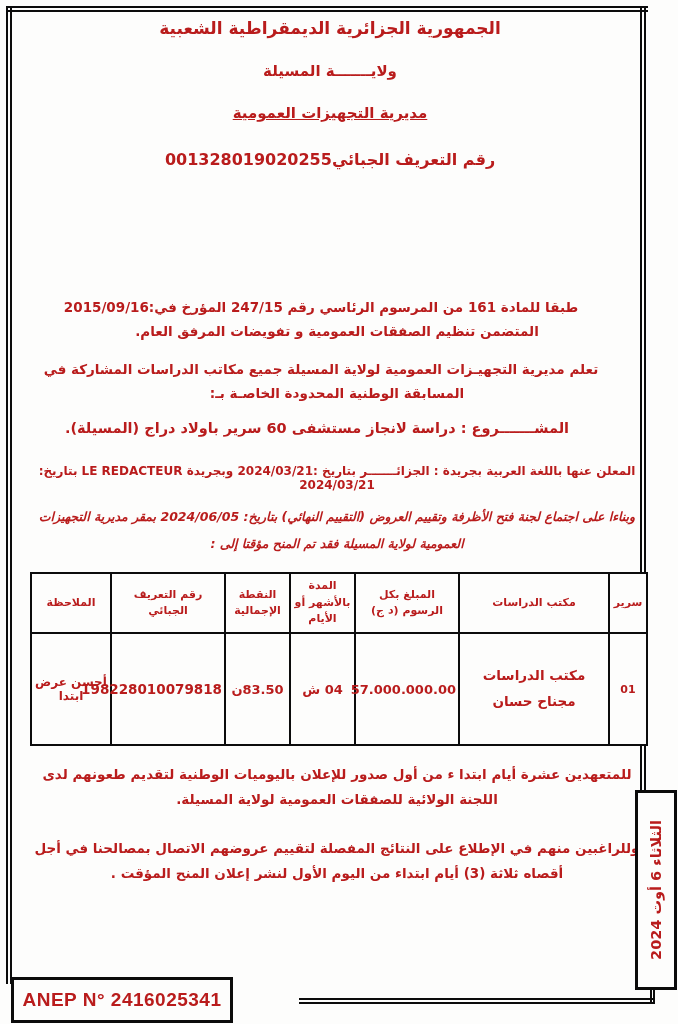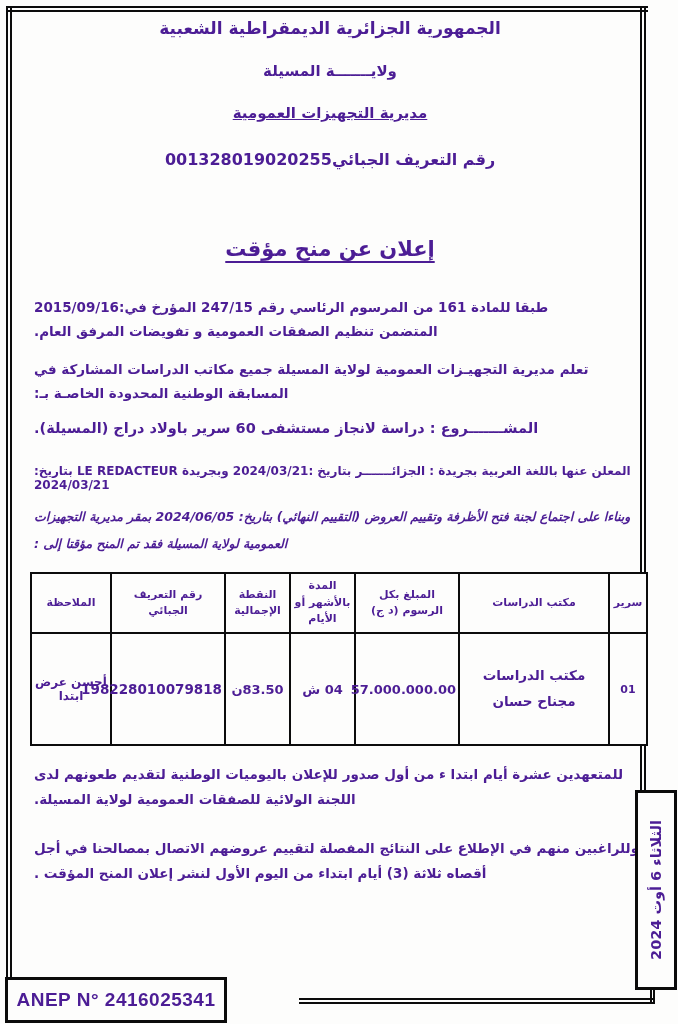--- a/index.html
+++ b/index.html
@@ -1,30 +1,30 @@
 <!DOCTYPE html>
 <html lang="ar"><head>
 <meta charset="utf-8">
 <style>
   html,body{margin:0;padding:0;}
   body{width:678px;height:1024px;background:#e9e9e9;font-family:"DejaVu Sans",sans-serif;}
-  .page{position:relative;width:678px;height:1024px;background:#fdfdfc;overflow:hidden;color:#4c1d95;}
+  .page{position:relative;width:678px;height:1024px;background:#fdfdfc;overflow:hidden;color:#b91c1c;}
 
   
   .b-top{position:absolute;left:6px;top:6px;width:642px;height:0;border-top:6px double #0b0b0b;}
   .b-left{position:absolute;left:6px;top:6px;width:0;height:978px;border-left:6px double #0b0b0b;}
   .b-right{position:absolute;left:640px;top:6px;width:0;height:786px;border-right:6px double #0b0b0b;}
   .b-right2{position:absolute;left:650px;top:982px;width:0;height:22px;border-left:5px double #0b0b0b;}
   .footer-line{position:absolute;left:299px;top:998px;width:356px;height:0;border-top:6px double #0b0b0b;}
 
   .c{text-align:center;}
   .bold{font-weight:bold;}
   .abs{position:absolute;}
   .hdr{left:20px;width:620px;direction:rtl;}
-  .para{left:34px;width:606px;direction:rtl;text-align:left;font-weight:bold;}
+  .para{left:34px;width:606px;direction:rtl;text-align:center;font-weight:bold;}
 
   .republic{top:18px;font-size:17px;}
   .wilaya{top:62px;font-size:15px;}
   .directorate{top:104px;font-size:15px;text-decoration:underline;}
   .taxline{top:150px;font-size:16px;}
   .doc-title{top:237px;font-size:21px;text-decoration:underline;text-underline-offset:5px;}
 
   .p-decree{top:296px;font-size:13.5px;line-height:1.75;text-indent:32px;}
   .p-inform{top:358px;font-size:13.5px;line-height:1.75;text-indent:32px;}
   .p-project{top:420px;font-size:14.5px;text-indent:40px;}
@@ -40,21 +40,21 @@
   table.award th{height:54px;font-size:11px;line-height:1.5;}
   table.award td{height:106px;}
   .cell-num{font-size:11px;}
   .cell-office{font-size:13.5px;white-space:pre-line;line-height:1.9;}
   .cell-amount{font-size:13px;}
   .cell-dur,.cell-score{font-size:13px;}
   .cell-tax{font-size:13.5px;margin-left:36px;}
   .cell-note{font-size:12px;}
 
   
-  .anep-box{left:5px;top:977px;width:216px;height:40px;border:3px solid #0b0b0b;background:#fdfdfc;display:flex;align-items:center;justify-content:center;font-family:"Liberation Sans","DejaVu Sans",sans-serif;font-weight:bold;font-size:19px;letter-spacing:.5px;}
+  .anep-box{left:11px;top:977px;width:216px;height:40px;border:3px solid #0b0b0b;background:#fdfdfc;display:flex;align-items:center;justify-content:center;font-family:"Liberation Sans","DejaVu Sans",sans-serif;font-weight:bold;font-size:19px;letter-spacing:.5px;}
   .logo-box{left:221px;top:976px;width:80px;height:42px;border:3px solid #0b0b0b;background:#fdfdfc;display:flex;align-items:center;justify-content:center;}
   .logo-box span{font-size:25px;font-weight:bold;direction:rtl;text-shadow:0 0 1px #000,.7px 0 0 #000,-.7px 0 0 #000;}
 
   
   .date-box{left:635px;top:790px;width:36px;height:194px;border:3px solid #0b0b0b;background:#fdfdfc;display:flex;align-items:center;justify-content:center;overflow:visible;}
   .date-box span{display:inline-block;white-space:nowrap;transform:rotate(-90deg);font-size:14.5px;font-weight:bold;direction:rtl;}
 </style>
 </head>
 <body>
 
@@ -64,21 +64,20 @@
   <div class="b-left"></div>
   <div class="b-right"></div>
   <div class="b-right2"></div>
   <div class="footer-line"></div>
 
   <div class="abs hdr c bold republic">الجمهورية الجزائرية الديمقراطية الشعبية</div>
   <div class="abs hdr c bold directorate">مديرية التجهيزات العمومية</div>
   <div class="abs hdr c bold wilaya">ولايـــــــة المسيلة</div>
   <div class="abs hdr c bold taxline">رقم التعريف الجبائي001328019020255</div>
 
-  <div class="abs hdr c bold doc-title">إعلان عن منح مؤقت</div>
 
   <div class="abs para p-decree">طبقا للمادة 161 من المرسوم الرئاسي رقم 247/15 المؤرخ في:2015/09/16 المتضمن تنظيم الصفقات العمومية و تفويضات المرفق العام.</div>
   <div class="abs para p-inform">تعلم مديرية التجهيـزات العمومية لولاية المسيلة جميع مكاتب الدراسات المشاركة في المسابقة الوطنية المحدودة الخاصـة بـ:</div>
 
   <div class="abs para p-project">
     <span class="lbl">المشـــــــروع</span><span> : دراسة لانجاز مستشفى 60 سرير باولاد دراج (المسيلة).</span>
   </div>
 
   <div class="abs para p-published">المعلن عنها باللغة العربية بجريدة : الجزائـــــــر بتاريخ :2024/03/21 وبجريدة LE REDACTEUR بتاريخ: 2024/03/21</div>
   <div class="abs para p-meeting">وبناءا على اجتماع لجنة فتح الأظرفة وتقييم العروض (التقييم النهائي) بتاريخ: 2024/06/05 بمقر مديرية التجهيزات العمومية لولاية المسيلة فقد تم المنح مؤقتا إلى :</div>

